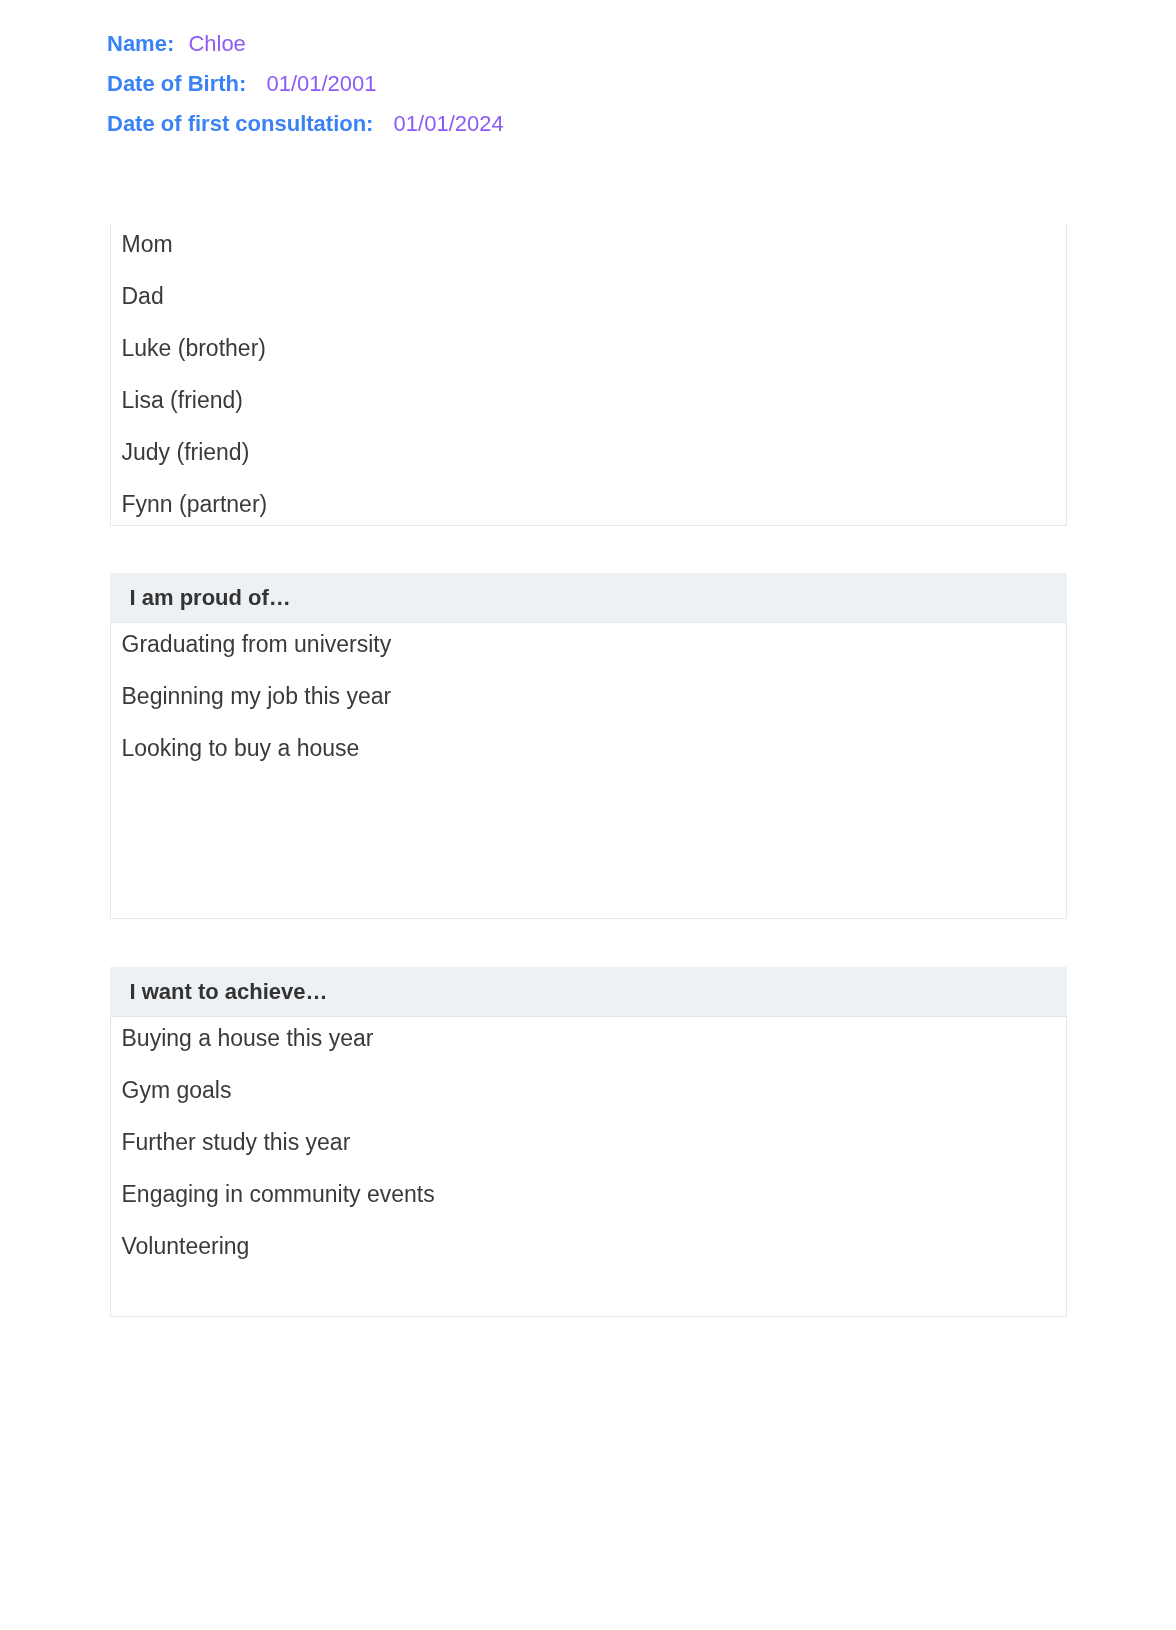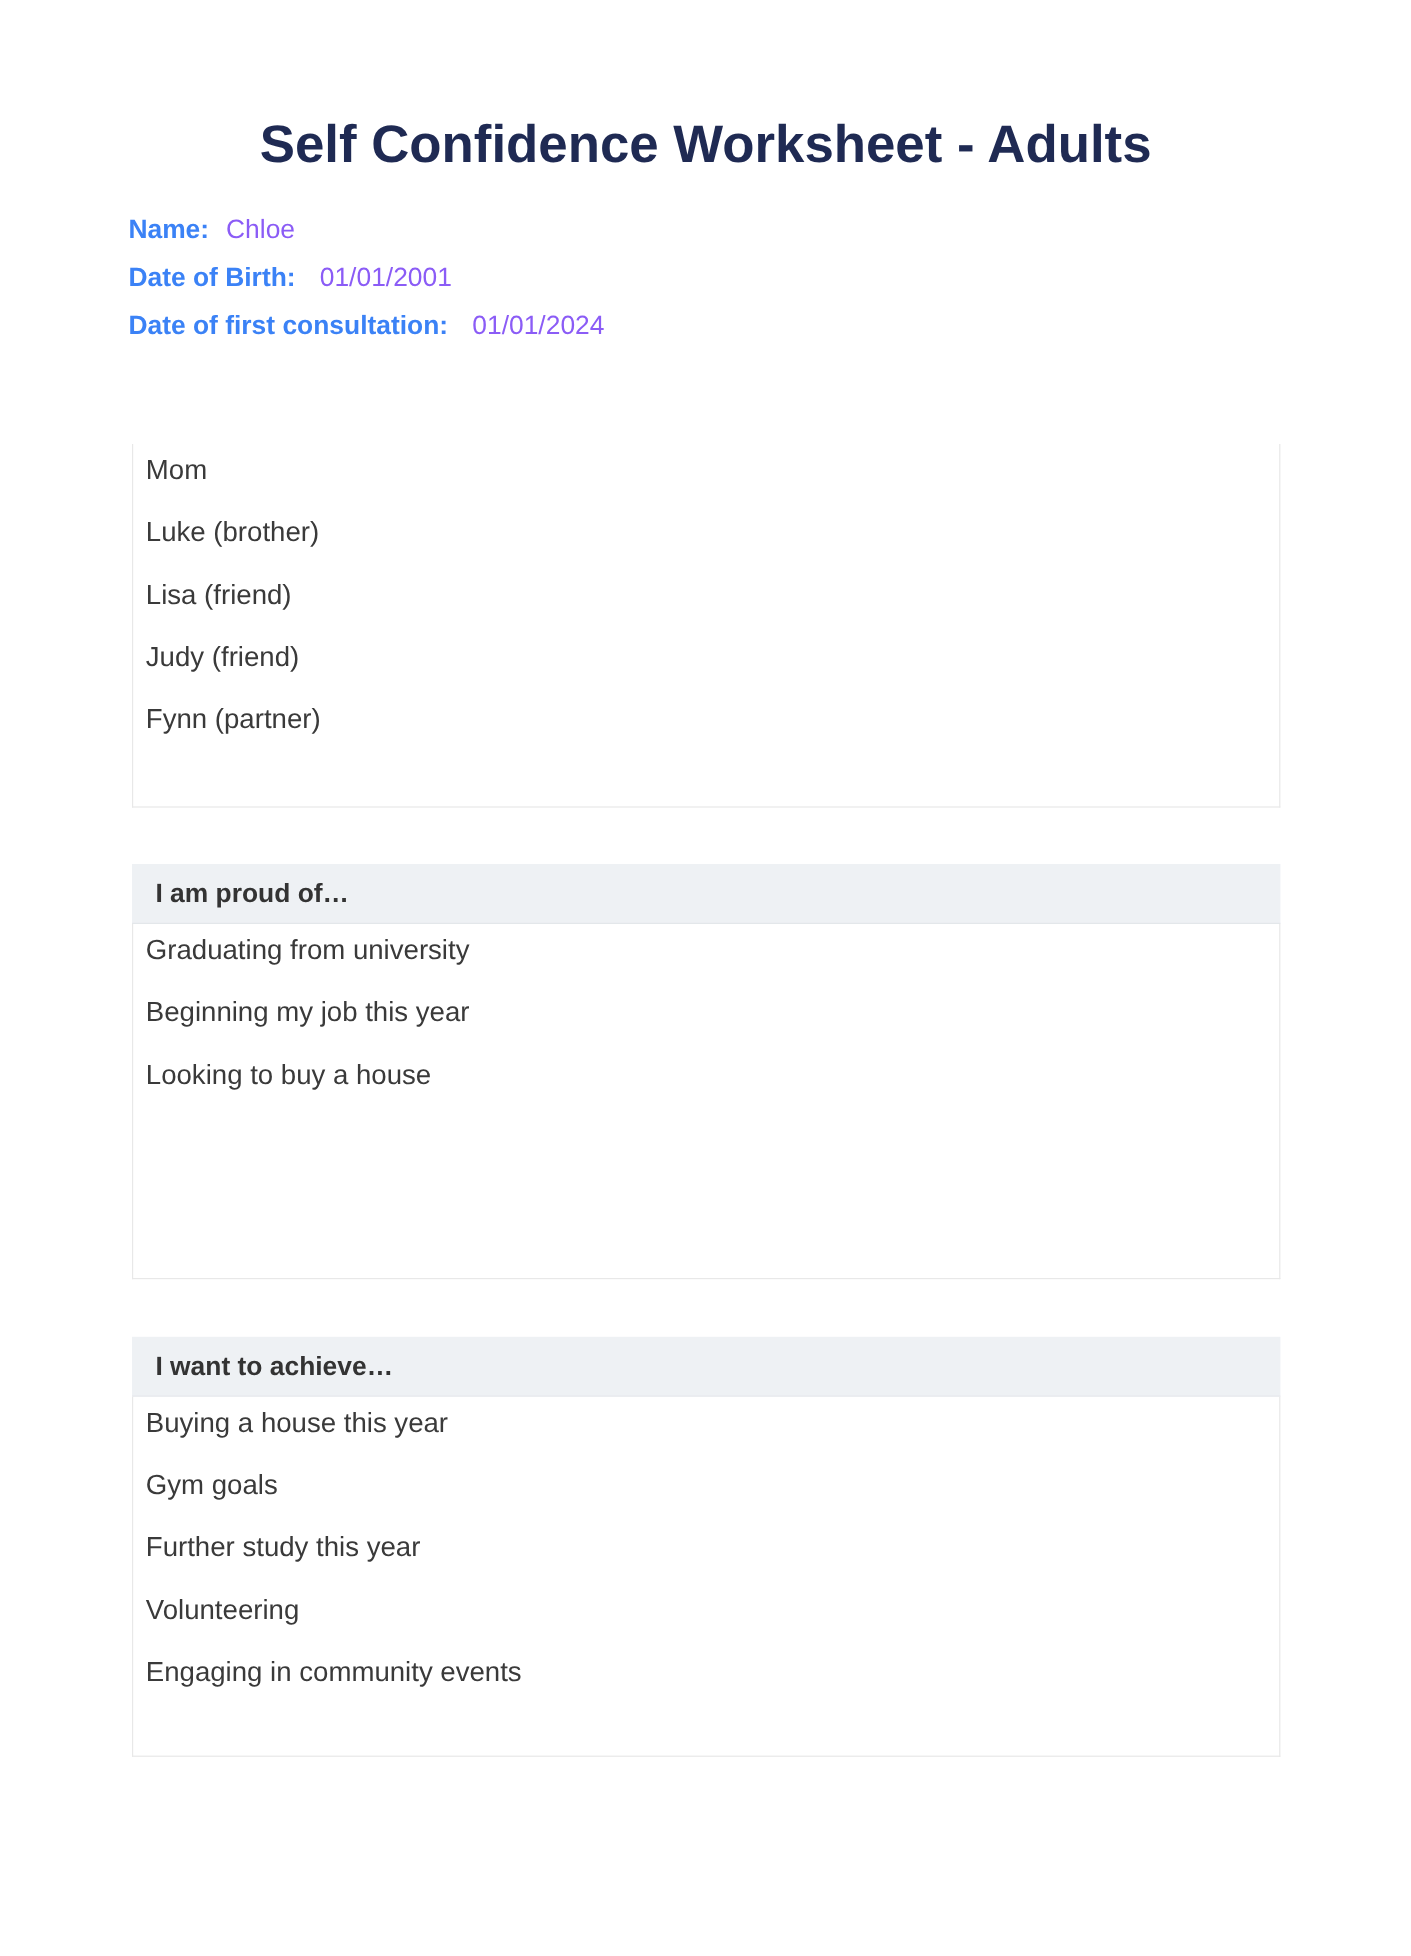--- a/index.html
+++ b/index.html
@@ -73,40 +73,40 @@
     color: #3a3a3a;
     margin-bottom: 29px;
   }
   .item:last-child { margin-bottom: 0; }
 </style>
 </head>
 <body>
 
 <div class="page">
 
-  <h1 class="title">Self Confidence Worksheet - Adults</h1>
 
   <div class="fields">
     <div class="field">
       <span class="flabel">Name:</span>
       <span class="fvalue">Chloe</span>
     </div>
     <div class="field">
       <span class="flabel">Date of Birth:</span>
       <span class="fvalue">01/01/2001</span>
     </div>
     <div class="field">
       <span class="flabel">Date of first consultation:</span>
       <span class="fvalue">01/01/2024</span>
     </div>
   </div>
 
   <section class="card card-s1">
     <div class="card-body h303">
       <p class="item">Mom</p>
+      <p class="item">Dad</p>
       <p class="item">Luke (brother)</p>
       <p class="item">Lisa (friend)</p>
       <p class="item">Judy (friend)</p>
       <p class="item">Fynn (partner)</p>
     </div>
   </section>
 
   <section class="card card-s2">
     <div class="card-header">
       <span>I am proud of…</span>
@@ -119,18 +119,18 @@
   </section>
 
   <section class="card card-s3">
     <div class="card-header">
       <span>I want to achieve…</span>
     </div>
     <div class="card-body h300">
       <p class="item">Buying a house this year</p>
       <p class="item">Gym goals</p>
       <p class="item">Further study this year</p>
+      <p class="item">Engaging in community events</p>
       <p class="item">Volunteering</p>
-      <p class="item">Engaging in community events</p>
     </div>
   </section>
 
 </div>
 
 </body></html>

